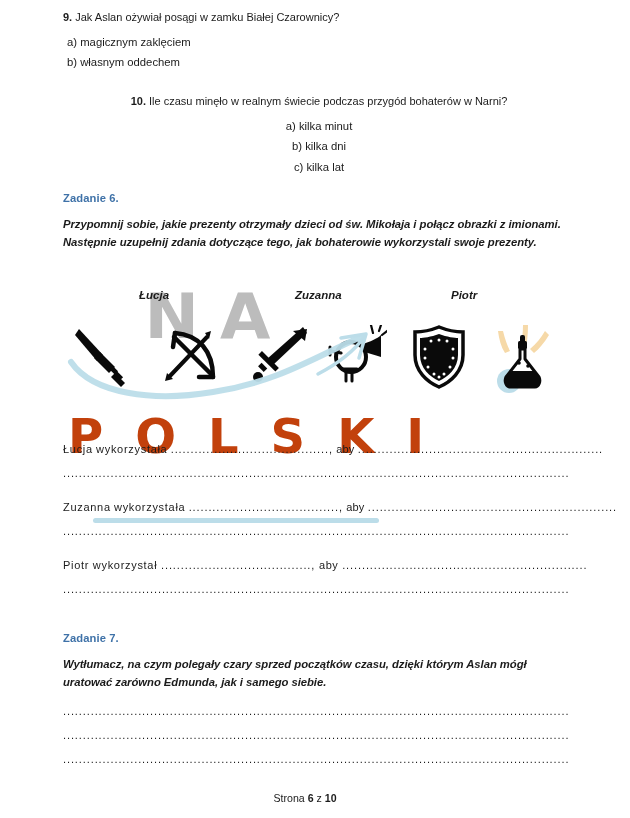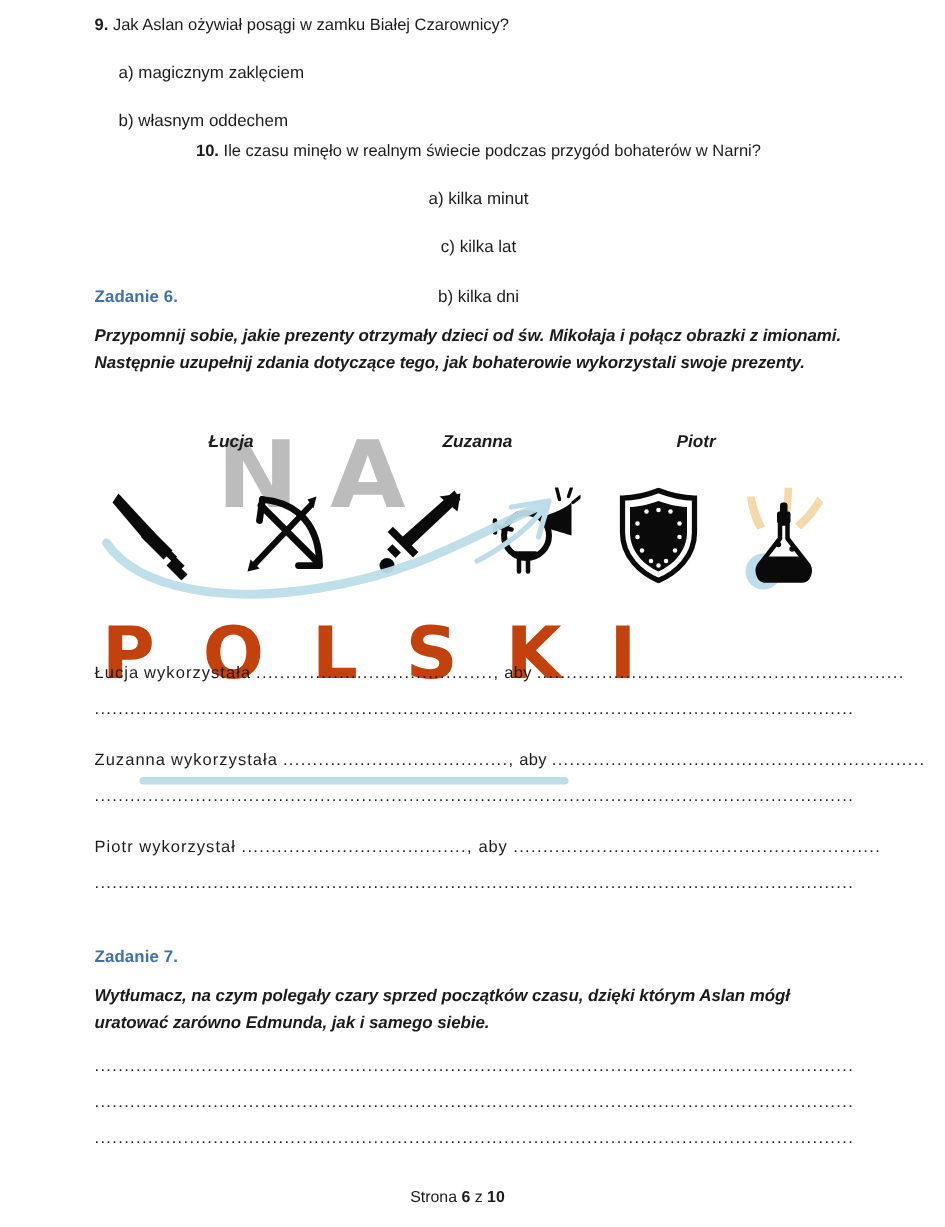--- a/index.html
+++ b/index.html
@@ -66,21 +66,21 @@
   }
   .q-stem {
     font-size: 11px;
     line-height: 1.35;
     margin: 0 0 9px 0;
   }
   .q-stem .num { font-weight: 700; }
   .q-opt {
     font-size: 11.3px;
     line-height: 16.5px;
-    margin: 16px;
+    margin: 4px;
   }
 
   
   .task-label {
     position: absolute;
     left: 63px;
     font-size: 11.2px;
     font-weight: 700;
     color: #3f72a8;
     letter-spacing: 0.1px;
@@ -214,22 +214,22 @@
       <p class="q-opt">a) magicznym zaklęciem</p>
       <p class="q-opt">b) własnym oddechem</p>
     </div>
 
     <div class="quiz-block" style="top:94px;text-align:center;">
       <p class="q-stem">
         <span class="num">10.</span>
         <span>Ile czasu minęło w realnym świecie podczas przygód bohaterów w Narni?</span>
       </p>
       <p class="q-opt">a) kilka minut</p>
+      <p class="q-opt">b) kilka dni</p>
       <p class="q-opt">c) kilka lat</p>
-      <p class="q-opt">b) kilka dni</p>
     </div>
 
     <div class="task-label" style="top:192px;">Zadanie 6.</div>
     <div class="task-intro" style="top:216px;">Przypomnij sobie, jakie prezenty otrzymały dzieci od św. Mikołaja i połącz obrazki z imionami. Następnie uzupełnij zdania dotyczące tego, jak bohaterowie wykorzystali swoje prezenty.</div>
 
     <div class="names-row">
       <span class="name-item name-lucja">Łucja</span>
       <span class="name-item name-zuzanna">Zuzanna</span>
       <span class="name-item name-piotr">Piotr</span>
     </div>

